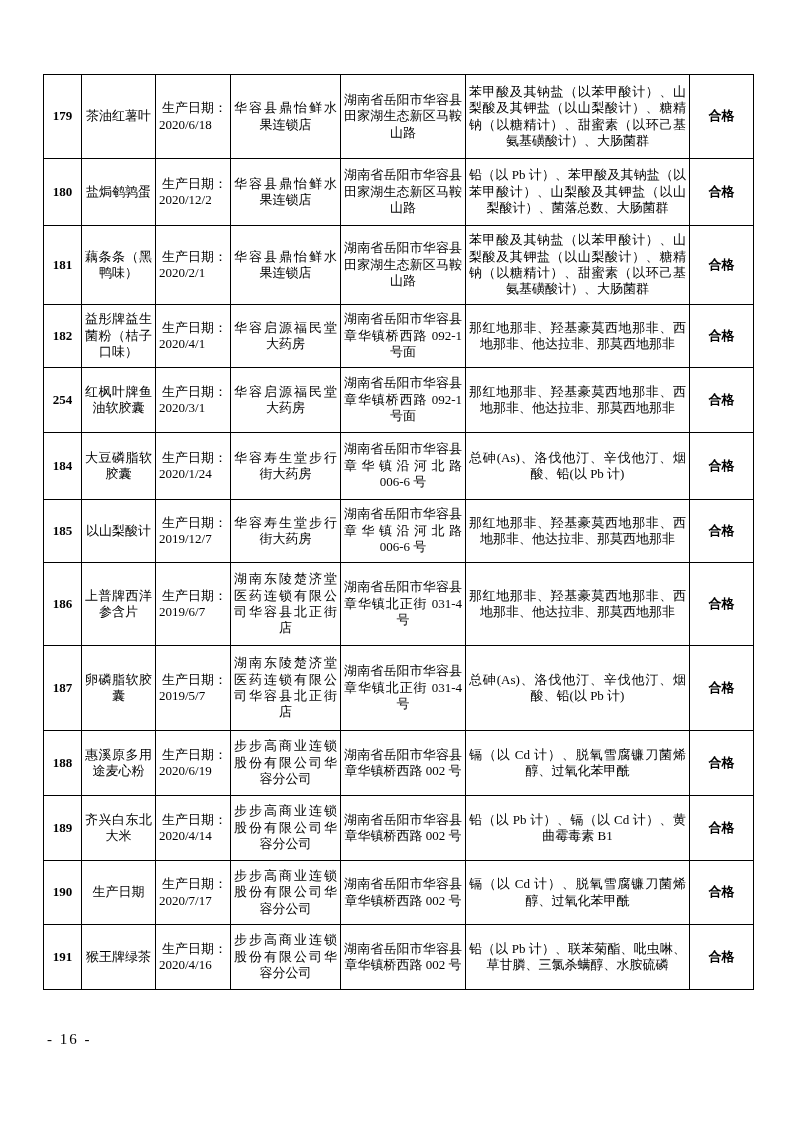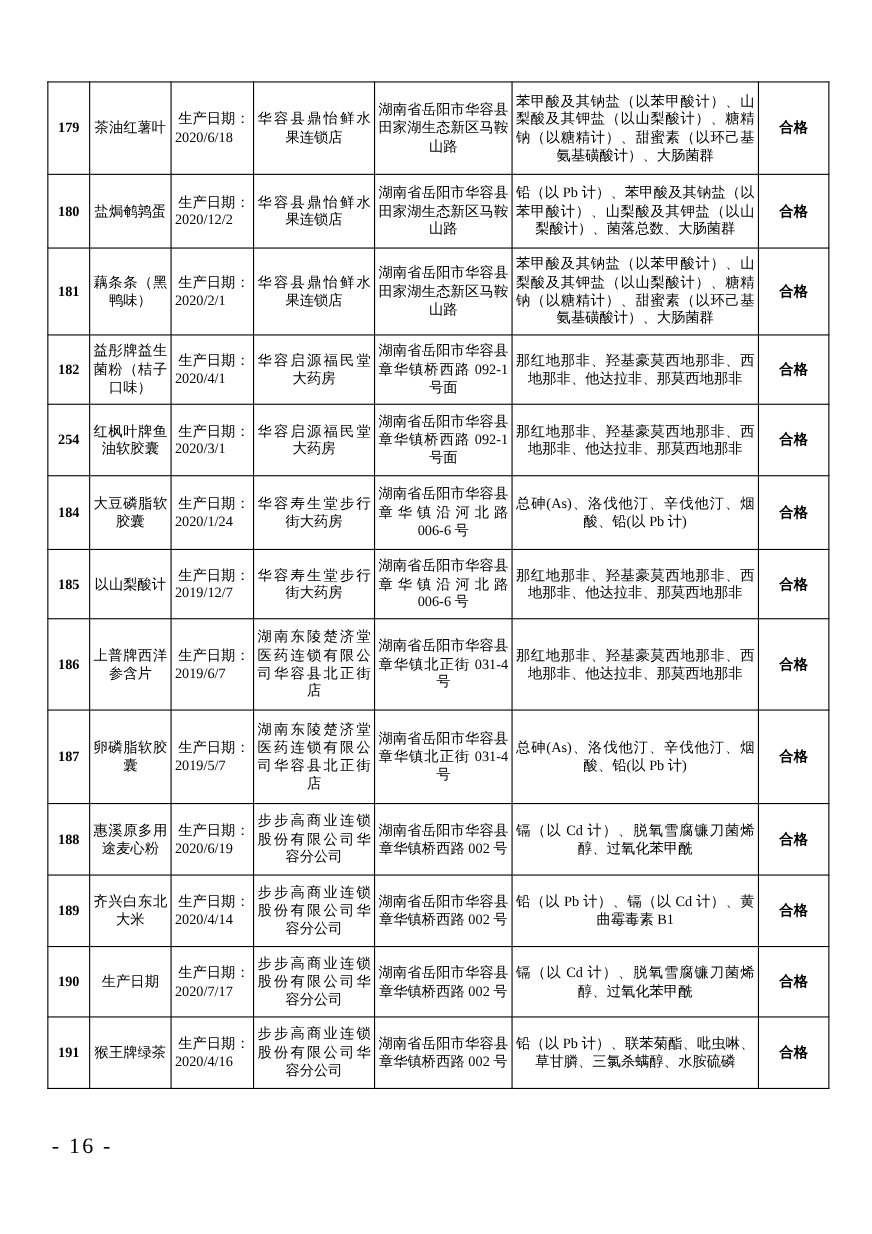--- a/index.html
+++ b/index.html
@@ -62,21 +62,21 @@
   tbody tr:nth-child(9)  { height: 85px; }
   tbody tr:nth-child(10) { height: 65px; }
   tbody tr:nth-child(11) { height: 65px; }
   tbody tr:nth-child(12) { height: 64px; }
   tbody tr:nth-child(13) { height: 65px; }
 
   .page-number {
     position: absolute;
     left: 47px;
     top: 1031px;
-    font-size: 20px;
+    font-size: 15px;
     letter-spacing: 2px;
     color: #000000;
   }
 </style>
 </head>
 <body>
 
 <div class="page">
 
   <table class="report-table">

